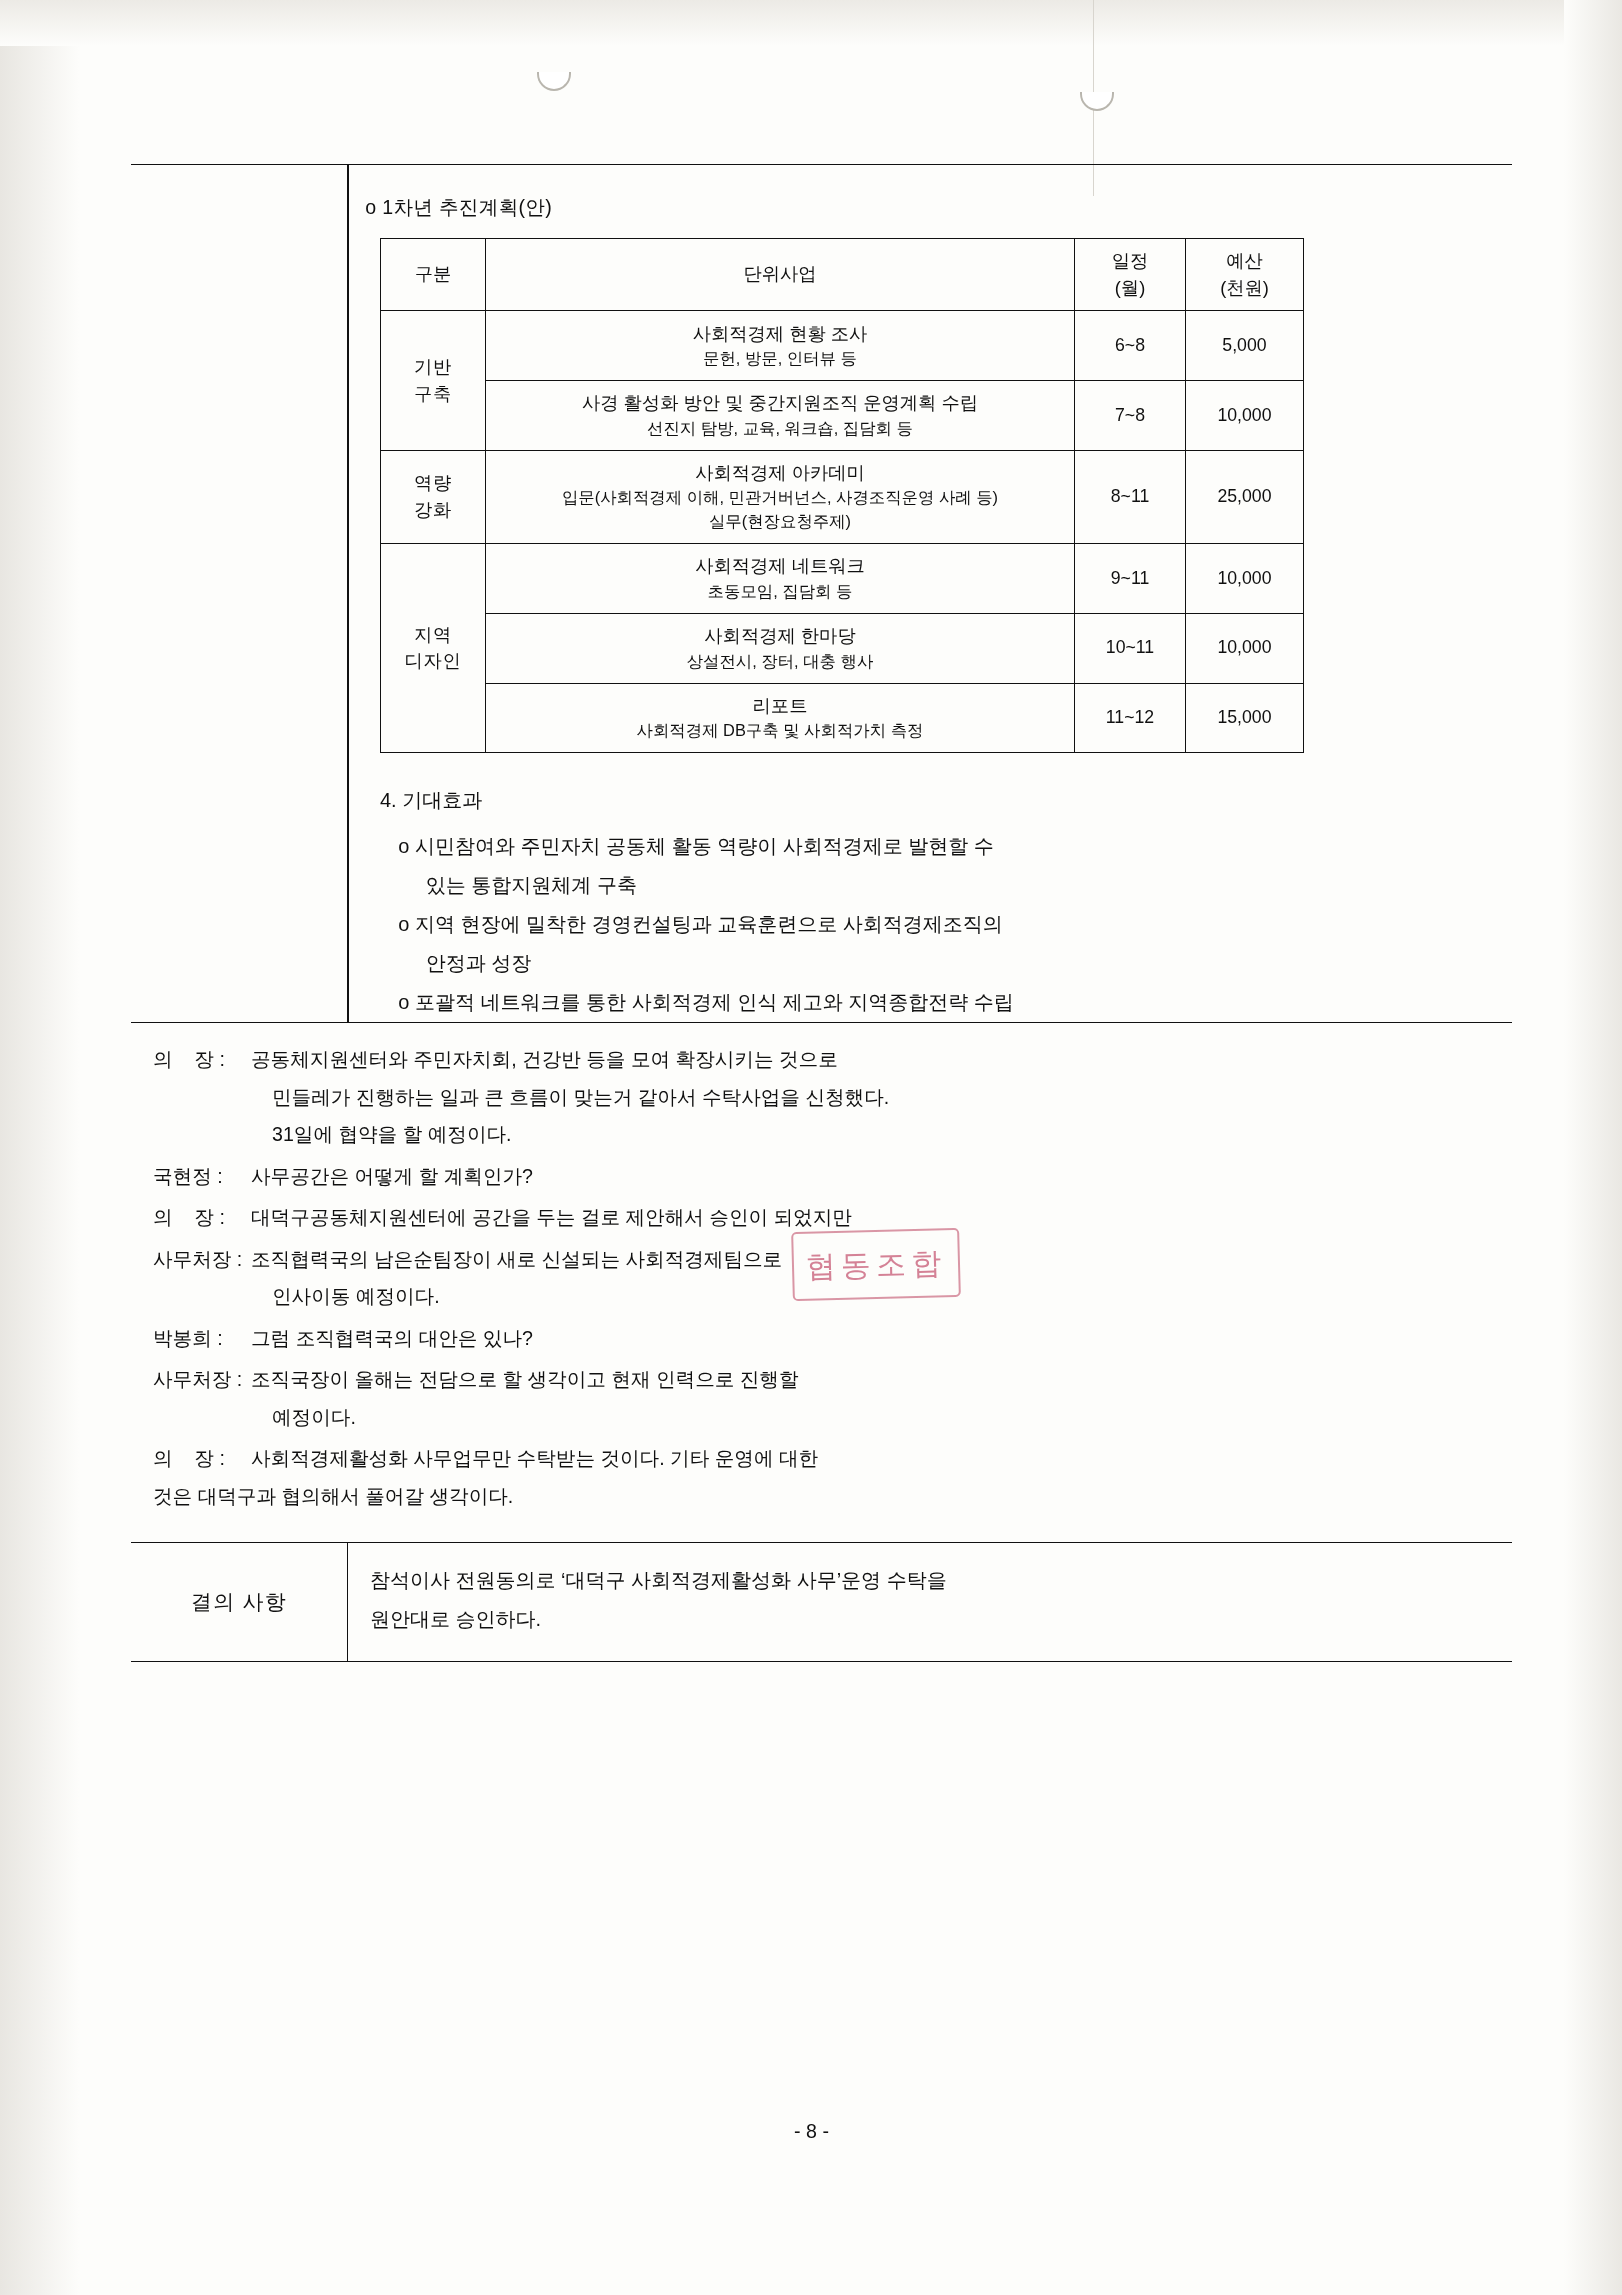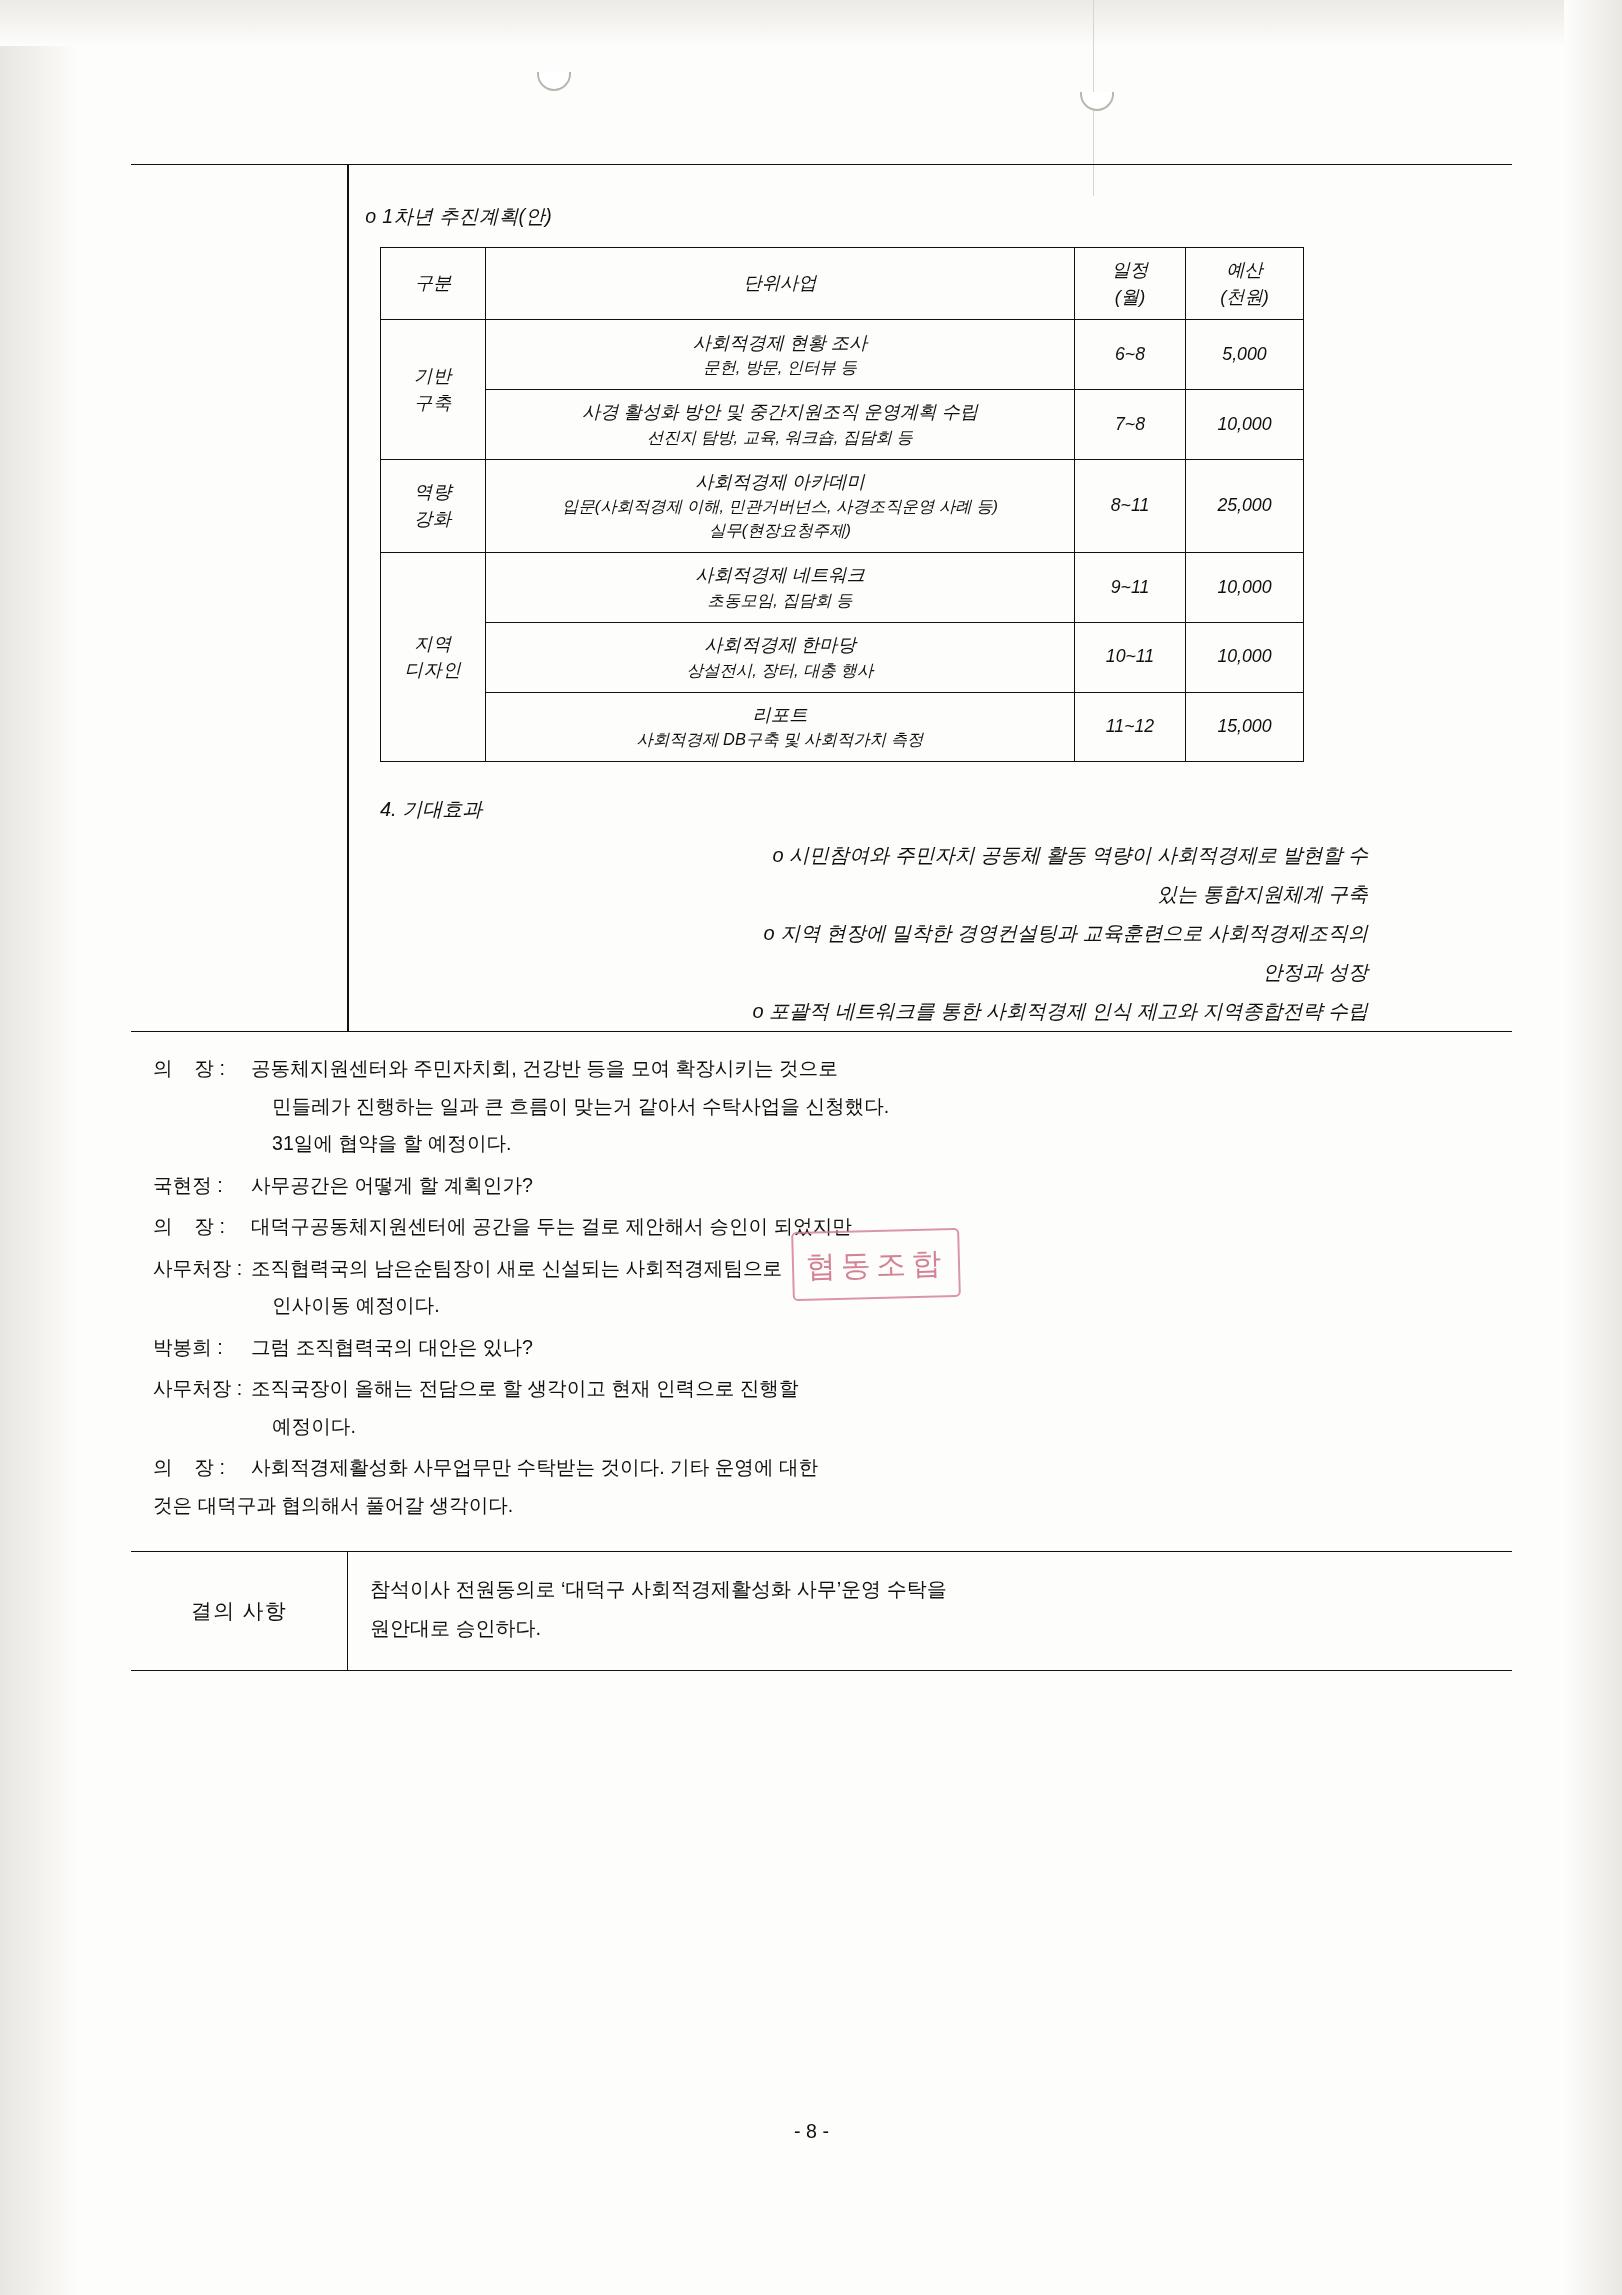--- a/index.html
+++ b/index.html
@@ -63,22 +63,21 @@
     position: absolute;
     left: 131px;
     top: 164px;
     width: 1381px;
   }
 
   
   .sec-upper {
     position: relative;
     border-top: 1.6px solid #111;
-    padding-top: 12px;
-    font-style: italic;
+    padding-top: 3px;
   }
   .upper-inner {
     margin-left: 216px;
     padding-top: 26px;
     width: 1021px;
   }
   .vrule {
     position: absolute;
     left: 216px;
     top: 0;
@@ -119,21 +118,21 @@
   .col-budget{ width: 118px; }
 
   
   .sec4 {
     margin-left: 33px;
     margin-top: 28px;
     font-size: 20px;
     line-height: 1.95;
   }
   .sec4 .h { margin-bottom: 6.5px; }
-  .sec4 .item { margin-left: 18.3px; text-align: right; }
+  .sec4 .item { margin-left: 18.3px; }
   .sec4 .item .cont { display: block; margin-left: 27.5px; }
 
   .stamp {
     position: absolute;
     left: 792px;
     top: 1230px;
     width: 164px;
     height: 65px;
     border: 2.6px solid #d07a8e;
     border-radius: 5.2px;

